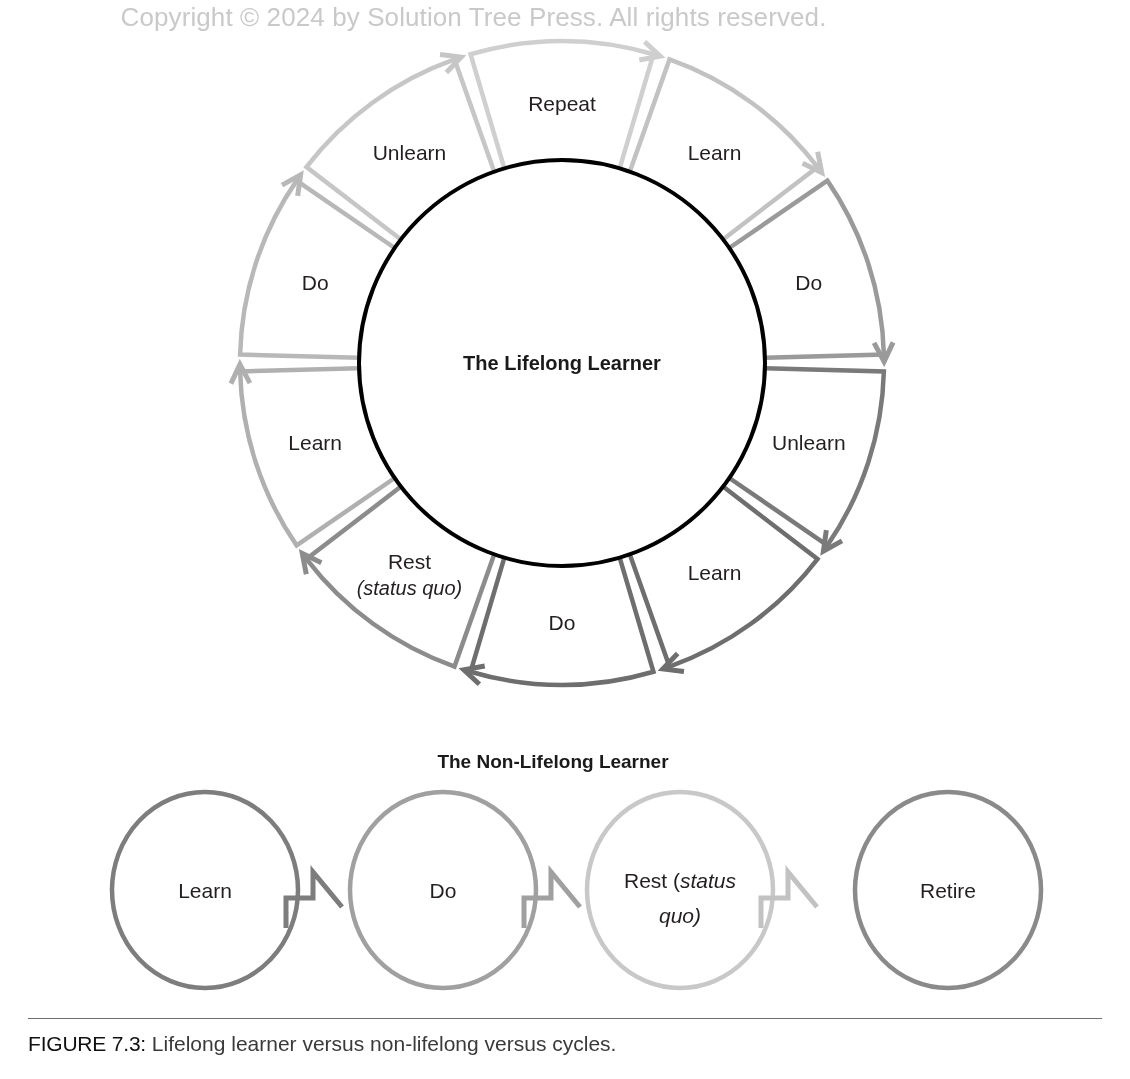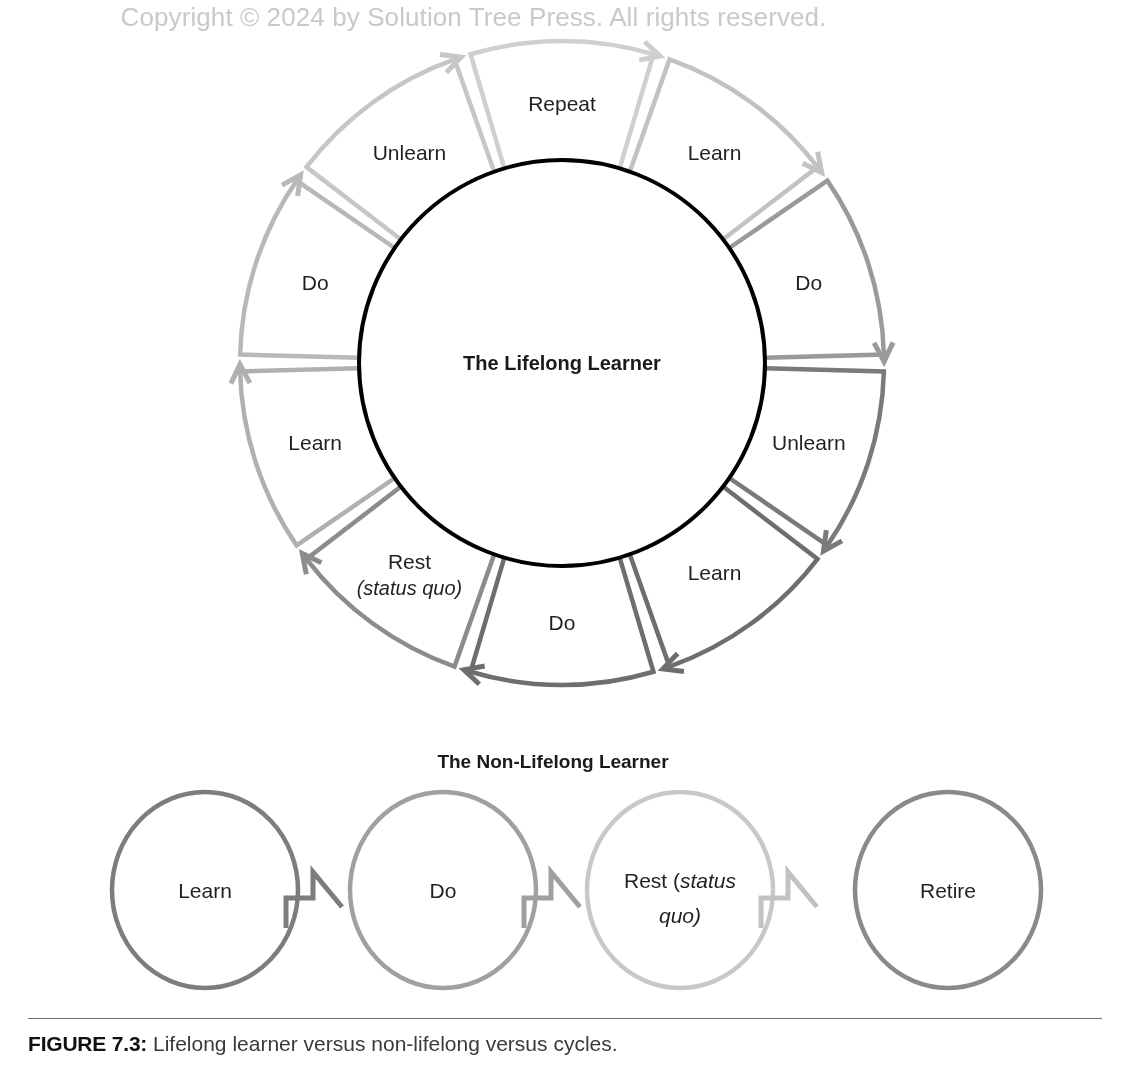--- a/index.html
+++ b/index.html
@@ -54,21 +54,21 @@
     width:1074px;
     margin-bottom:13px;
   }
   .caption-text{
     font-size:21px;
     color:#3a3a3a;
     white-space:nowrap;
   }
   .caption-text b{
     color:#111;
-    font-weight:bold;
+    font-weight:normal;
     letter-spacing:-0.2px;
   }
 </style>
 </head>
 <body>
 
 <div class="copyright">Copyright © 2024 by Solution Tree Press. All rights reserved.</div>
 
 <svg id="wheel" width="1130" height="700" viewBox="0 0 1130 700">
   <g id="wheel-segments">

